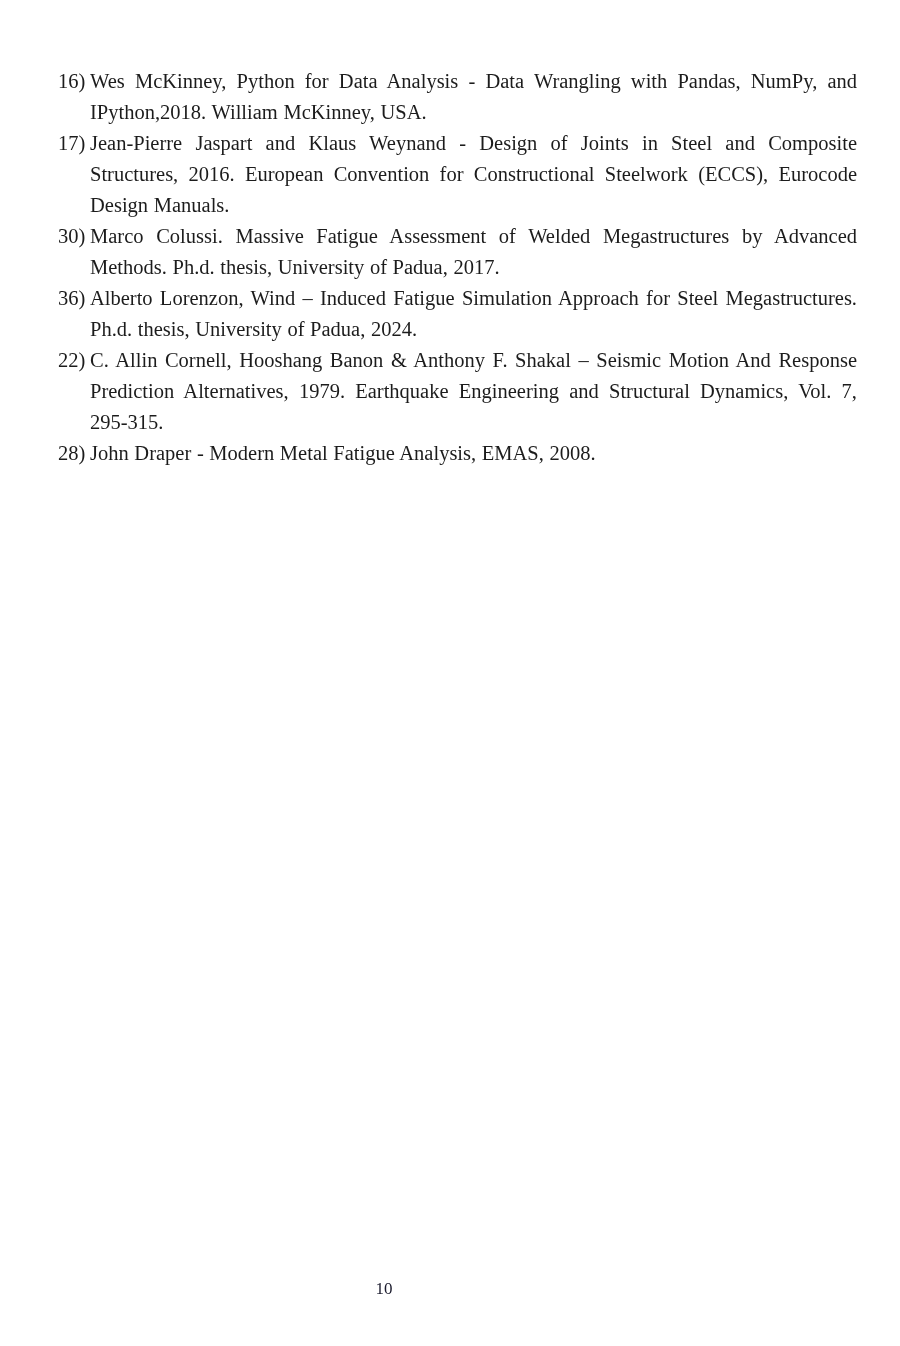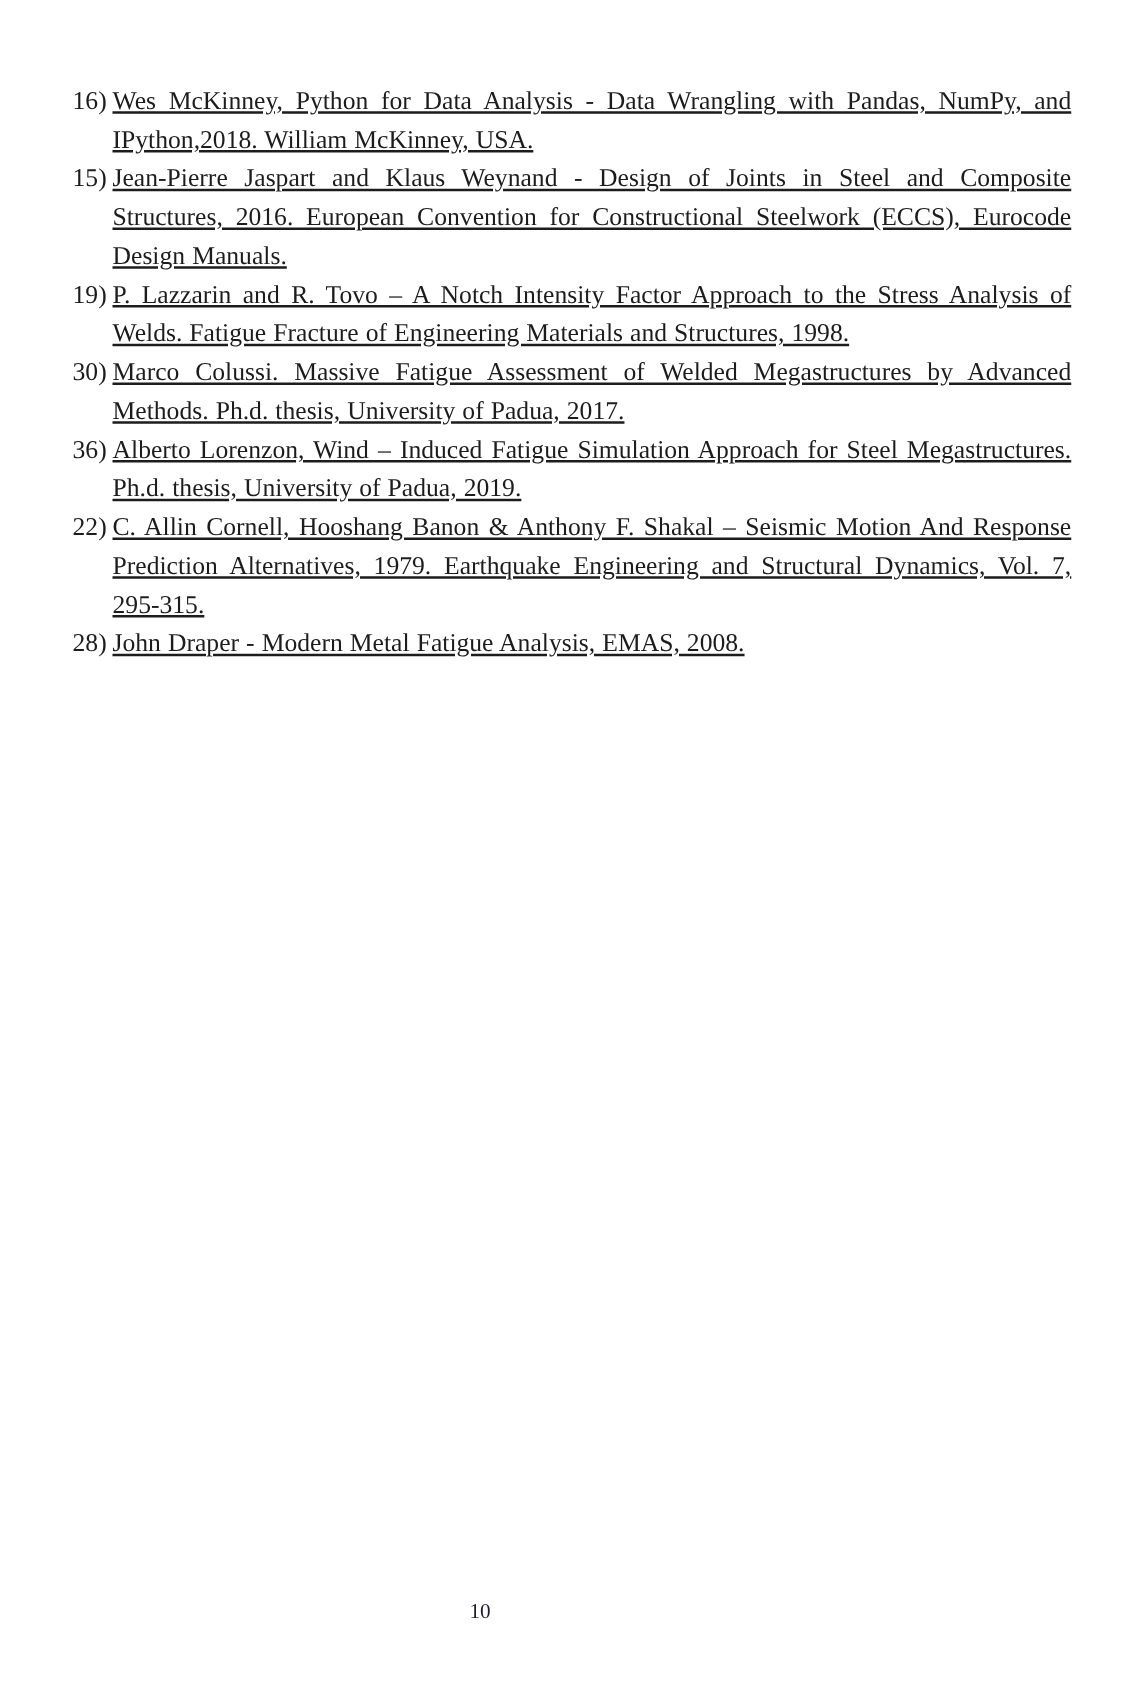--- a/index.html
+++ b/index.html
@@ -14,21 +14,20 @@
     background: #ffffff;
     font-family: "Liberation Serif", serif;
     color: #1c1c1c;
     overflow: hidden;
   }
   .content {
     position: absolute;
     top: 66px;
     left: 58px;
     width: 799px;
-    text-decoration: underline;
   }
   .ref {
     font-size: 20.5px;
     line-height: 31px;
     text-align: justify;
     padding-left: 32px;
     text-indent: -32px;
     word-spacing: 0.5px;
   }
   .ref .num {
@@ -52,34 +51,31 @@
 <body>
 
 <div class="page">
   <div class="content">
 
     <div class="ref">
       <span class="num">16)</span><span>Wes McKinney, Python for Data Analysis - Data Wrangling with Pandas, NumPy, and IPython,2018. William McKinney, USA.</span>
     </div>
 
     <div class="ref">
-      <span class="num">15)</span><span>Jean-Pierre Jaspart and Klaus Weynand - Design of Joints in Steel and Composite Structures, 2016. European Convention for Constructional Steelwork (ECCS), Eurocode Design Manuals.</span>
+      <span class="num">17)</span><span>Jean-Pierre Jaspart and Klaus Weynand - Design of Joints in Steel and Composite Structures, 2016. European Convention for Constructional Steelwork (ECCS), Eurocode Design Manuals.</span>
     </div>
 
 
-    <div class="ref">
-      <span class="num">19)</span><span>P. Lazzarin and R. Tovo – A Notch Intensity Factor Approach to the Stress Analysis of Welds. Fatigue Fracture of Engineering Materials and Structures, 1998.</span>
-    </div>
 
     <div class="ref">
       <span class="num">30)</span><span>Marco Colussi. Massive Fatigue Assessment of Welded Megastructures by Advanced Methods. Ph.d. thesis, University of Padua, 2017.</span>
     </div>
 
     <div class="ref">
-      <span class="num">36)</span><span>Alberto Lorenzon, Wind – Induced Fatigue Simulation Approach for Steel Megastructures. Ph.d. thesis, University of Padua, 2019.</span>
+      <span class="num">36)</span><span>Alberto Lorenzon, Wind – Induced Fatigue Simulation Approach for Steel Megastructures. Ph.d. thesis, University of Padua, 2024.</span>
     </div>
 
     <div class="ref">
       <span class="num">22)</span><span>C. Allin Cornell, Hooshang Banon &amp; Anthony F. Shakal – Seismic Motion And Response Prediction Alternatives, 1979. Earthquake Engineering and Structural Dynamics, Vol. 7, 295-315.</span>
     </div>
 
     <div class="ref">
       <span class="num">28)</span><span>John Draper - Modern Metal Fatigue Analysis, EMAS, 2008.</span>
     </div>
 

